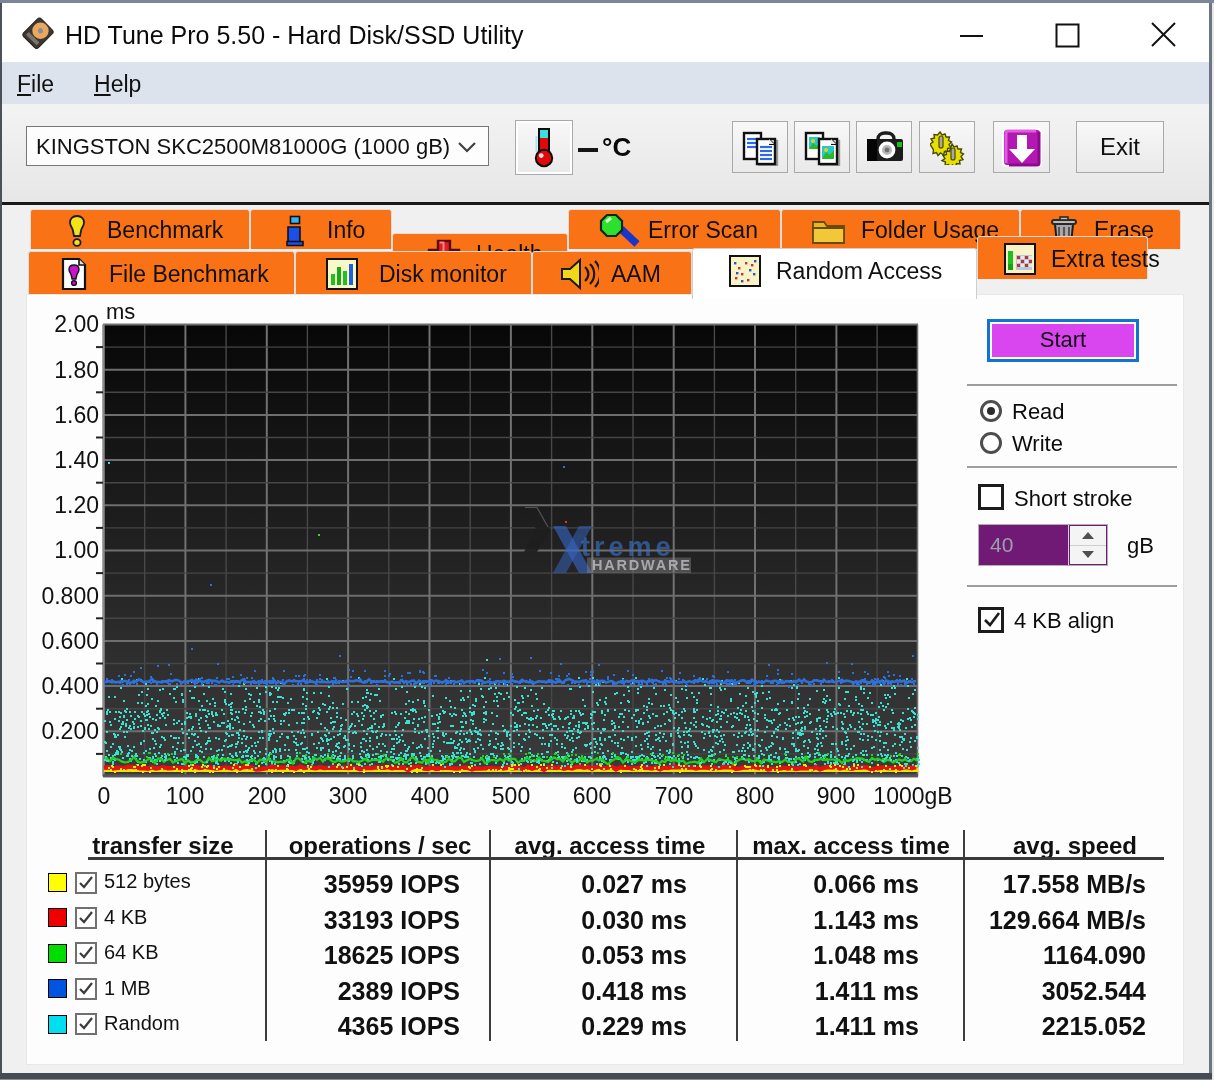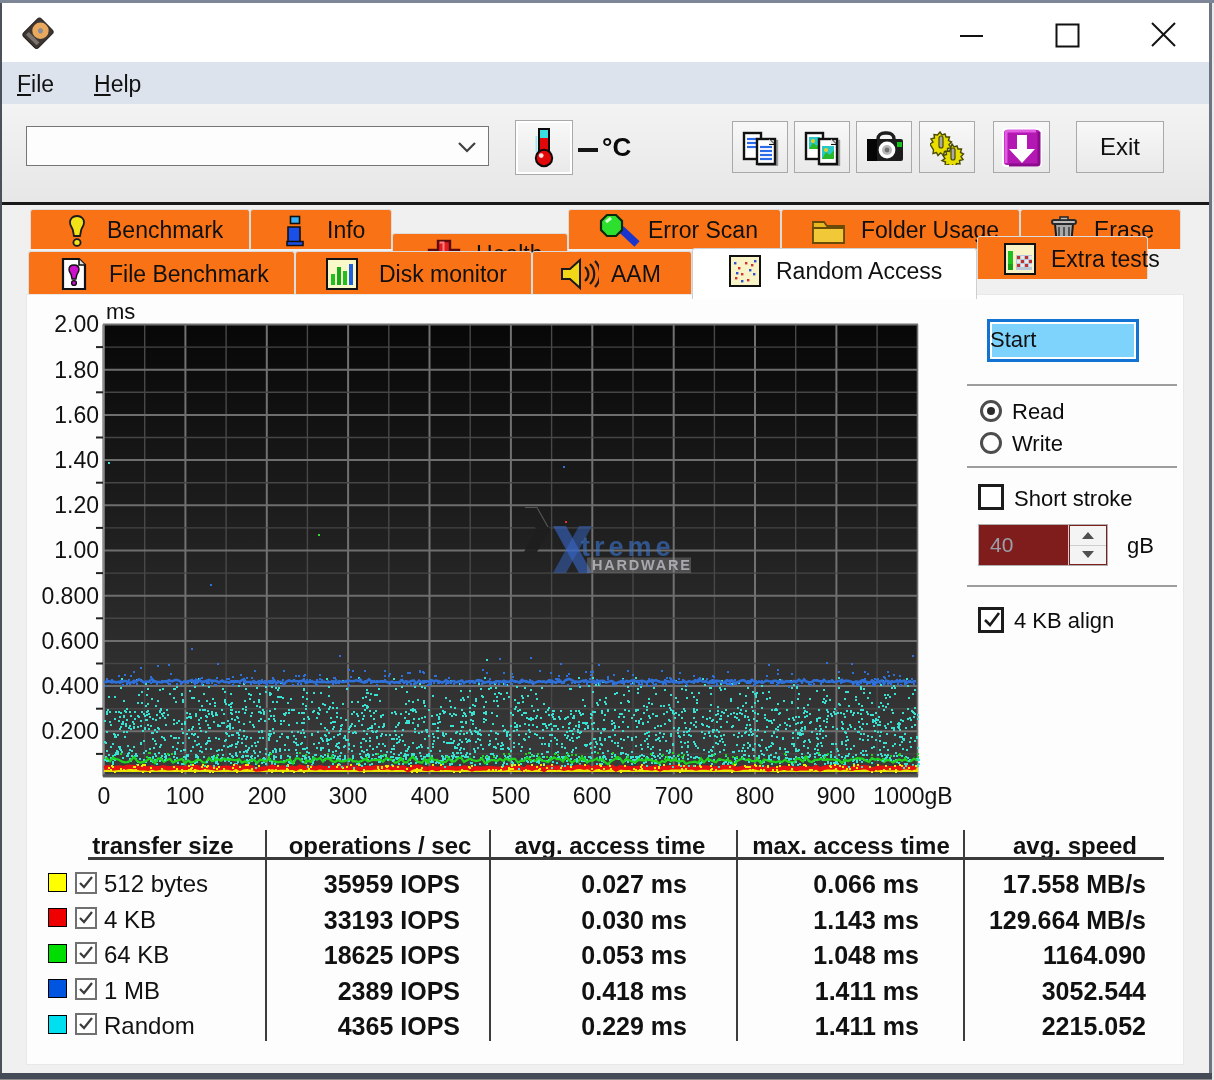--- a/index.html
+++ b/index.html
@@ -23,65 +23,67 @@
 #darkline{left:2px;top:202px;width:1207px;height:3px;background:#191919}
 #combo{left:26px;top:126px;width:463px;height:40px;background:#fdfdfd;border:1px solid #767676;box-sizing:border-box}
 #combo .ct{position:absolute;left:9px;top:7px;font-size:22px;white-space:nowrap}
 .toolbtn{border:1px solid #a9a9a9;background:linear-gradient(#f8f8f8,#e9e9e9);box-sizing:border-box}
 #exitbtn{left:1076px;top:121px;width:88px;height:52px;text-align:center;line-height:50px;font-size:24px}
 .tab{position:absolute;background:#f97316;border:1px solid #dcdcdc;border-bottom:none;box-sizing:border-box;border-radius:3px 3px 0 0}
 .tab .tl{position:absolute;font-size:23px;color:#101010;white-space:nowrap}
 
 #pane{left:26px;top:294px;width:1158px;height:771px;background:#fdfdfd;border:1px solid #e8e8e8;box-sizing:border-box}
 
-#startbtn{left:987px;top:319px;width:152px;height:43px;background:#7dd3fc;border:3px solid #1273d2;box-shadow:inset 0 0 0 2px #fff;box-sizing:border-box;line-height:36px;font-size:22px}
+#startbtn{left:987px;top:319px;width:152px;height:43px;background:#d946ef;border:3px solid #1273d2;box-shadow:inset 0 0 0 2px #fff;box-sizing:border-box;text-align:center;line-height:36px;font-size:22px}
 .sep{height:2px;background:#9d9d9d}
 .radio{width:22px;height:22px;border-radius:50%;border:3px solid #4d4d4d;background:#fff;box-sizing:border-box}
 .radio .dot{position:absolute;left:4px;top:4px;width:8px;height:8px;border-radius:50%;background:#2b2b2b}
 .cb{width:26px;height:26px;border:3px solid #1c1c1c;background:#fff;box-sizing:border-box}
 .rplbl{font-size:22px;color:#0c0c0c;white-space:nowrap}
 
 .th{font-size:24px;font-weight:bold;text-align:center}
 .tv{font-size:25px;font-weight:bold;text-align:right;white-space:nowrap}
-.tlab{font-size:24px;white-space:nowrap}
+.tlab{font-size:20px;white-space:nowrap}
 .csq{width:19px;height:19px;border:1px solid #000;box-sizing:border-box}
 .tcb{width:22px;height:22px;border:2px solid #707070;background:#fff;box-sizing:border-box}
 .vline{width:2px;background:#3d3d3d}
 </style></head>
 <body>
 <div class="abs" id="frame-top"></div>
 <div class="abs" id="frame-left"></div>
 <div class="abs" id="frame-right"></div>
 <div class="abs" id="frame-right2"></div>
 <div class="abs" id="frame-bottom"></div>
 <div class="abs" id="frame-bottom2"></div>
 <div class="abs" id="titlebar">
   <svg class="abs" style="left:19px;top:14px" width="34" height="34" viewBox="0 0 34 34">
     <g transform="rotate(45 17 17)">
         <rect x="6" y="4" width="21" height="25" rx="3" fill="#3d3632" stroke="#23201d"></rect>
     <circle cx="16.5" cy="13" r="8.2" fill="#e8a95f"></circle>
         <circle cx="16.5" cy="13" r="2.6" fill="#8b8b95"></circle>
     <rect x="9" y="22" width="15" height="4" fill="#7a736c"></rect>
       </g>
   </svg>
+  <span class="abs" id="title-text">HD Tune Pro 5.50 - Hard Disk/SSD Utility</span>
   <svg class="abs" style="left:955px;top:18px" width="230" height="28" viewBox="0 0 230 28">
     <line x1="3" y1="15" x2="26" y2="15" stroke="#111" stroke-width="2"></line>
     <rect x="99.5" y="3.5" width="22" height="22" fill="none" stroke="#111" stroke-width="2"></rect>
     <line x1="195" y1="2" x2="218" y2="25" stroke="#111" stroke-width="2"></line>
     <line x1="218" y1="2" x2="195" y2="25" stroke="#111" stroke-width="2"></line>
   </svg>
 </div>
 <div class="abs" id="menubar">
   <span style="left:15px"><u>F</u>ile</span>
   <span style="left:92px"><u>H</u>elp</span>
 </div>
 <div class="abs" id="toolbar"></div>
 <div class="abs" id="client"></div>
 <div class="abs" id="darkline"></div>
 <div class="abs" id="combo">
+  <span class="ct">KINGSTON SKC2500M81000G (1000 gB)</span>
   <svg class="abs" style="right:10px;top:13px" width="22" height="14" viewBox="0 0 22 14">
       <polyline points="3,3 11,11 19,3" fill="none" stroke="#404040" stroke-width="2.2"></polyline>
     </svg>
 </div>
 <div class="abs toolbtn" style="left:515px;top:120px;width:58px;height:55px;box-shadow:inset 0 0 0 2px #fff">
   <svg class="abs" style="left:12px;top:7px" width="34" height="40" viewBox="0 0 17 20">
     <path d="M5 0h6v12h-6z" fill="#0a0a0a"></path>
     <rect x="6" y="1" width="4" height="4" fill="#38e0e0"></rect>
     <rect x="6" y="5" width="4" height="7" fill="#e00808"></rect>
     <circle cx="8" cy="15" r="4.6" fill="#0a0a0a"></circle>
@@ -281,21 +283,21 @@
 <div class="abs sep" style="left:967px;top:466px;width:210px"></div>
 <div class="abs sep" style="left:967px;top:585px;width:210px"></div>
 <div class="abs radio" style="left:980px;top:400px">
     <span class="abs dot"></span>
   </div>
 <span class="abs rplbl" style="left:1012px;top:399px">Read</span>
 <div class="abs radio" style="left:980px;top:432px"></div>
 <span class="abs rplbl" style="left:1012px;top:431px">Write</span>
 <div class="abs cb" style="left:978px;top:484px"></div>
 <span class="abs rplbl" style="left:1014px;top:486px">Short stroke</span>
-<div class="abs" style="left:978px;top:524px;width:130px;height:42px;background:#7f1d1d;border:1px solid #b0b0b0;box-sizing:border-box">
+<div class="abs" style="left:978px;top:524px;width:130px;height:42px;background:#701a75;border:1px solid #b0b0b0;box-sizing:border-box">
 <span class="abs" style="left:11px;top:8px;font-size:21px;color:#9aa0aa">40</span>
 <div class="abs" style="right:0;top:0;width:38px;height:40px;border-left:1px solid #cfcfcf">
 <div class="abs" style="left:1px;top:1px;width:36px;height:19px;background:#f4f4f4;border-bottom:1px solid #cfcfcf"></div>
 <div class="abs" style="left:1px;top:21px;width:36px;height:18px;background:#f4f4f4"></div>
 <svg class="abs" style="left:11px;top:5px" width="16" height="30" viewBox="0 0 16 30">
         <path d="M8 2l6 7H2z" fill="#505050"></path>
         <path d="M8 28l-6-7h12z" fill="#505050"></path>
       </svg>
 </div>
   </div>

